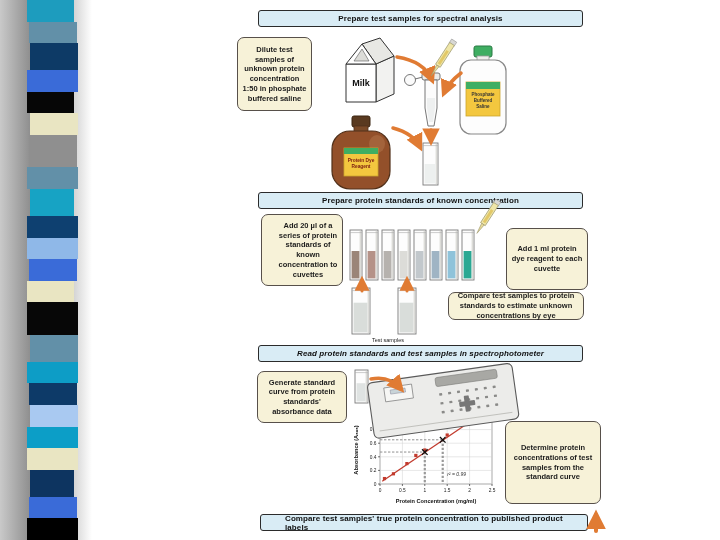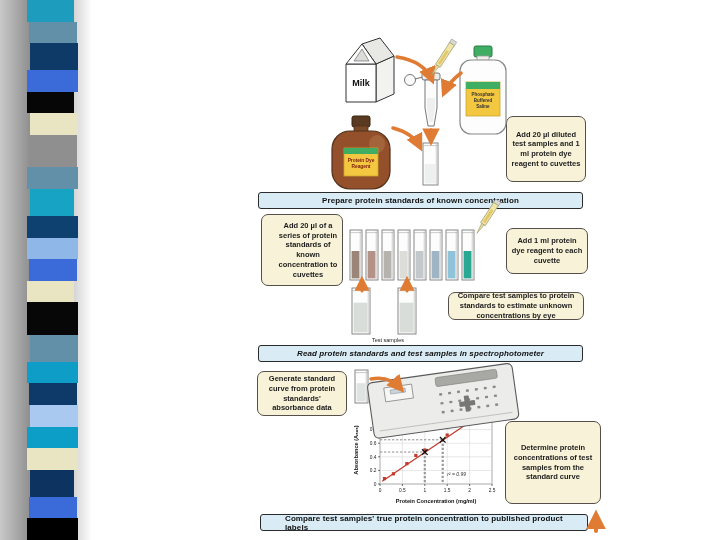--- a/index.html
+++ b/index.html
@@ -73,29 +73,30 @@
         <div class="block" style="background: rgb(13, 58, 104);"></div>
         <div class="block" style="background: rgb(169, 201, 241);"></div>
         <div class="block" style="background: rgb(12, 158, 199);"></div>
         <div class="block" style="background: rgb(233, 229, 194);"></div>
         <div class="block" style="background: rgb(13, 52, 96);"></div>
         <div class="block" style="background: rgb(58, 107, 216);"></div>
         <div class="block" style="background: rgb(0, 0, 0);"></div>
       </div>
   </div>
 
+  <div class="step-header" style="left:258px;top:10px;width:325px;">Prepare test samples for spectral analysis</div>
   <div class="step-header" style="left:258px;top:192px;width:325px;">Prepare protein standards of known concentration</div>
   <div class="step-header" style="left:258px;top:345px;width:325px;font-style:italic;">Read protein standards and test samples in spectrophotometer</div>
   <div class="step-header" style="left:260px;top:514px;width:328px;padding-left:24px;">Compare test samples' true protein concentration to published product labels</div>
 
-  <div class="note" style="left:506px;top:116px;width:80px;height:66px;">Add 20 µl diluted test samples and 1 ml protein dye reagent to cuvettes</div>
+  <div class="note" style="left:237px;top:37px;width:75px;height:74px;">Dilute test samples of unknown protein concentration 1:50 in phosphate buffered saline</div>
   <div class="note" style="left:261px;top:214px;width:82px;height:72px;padding-left:16px;">Add 20 µl of a series of protein standards of known concentration to cuvettes</div>
-  <div class="note" style="left:506px;top:228px;width:82px;height:46px;">Add 1 ml protein dye reagent to each cuvette</div>
+  <div class="note" style="left:506px;top:228px;width:82px;height:62px;">Add 1 ml protein dye reagent to each cuvette</div>
   <div class="note" style="left:448px;top:292px;width:136px;height:28px;">Compare test samples to protein standards to estimate unknown concentrations by eye</div>
-  <div class="note" style="left:257px;top:371px;width:90px;height:45px;">Generate standard curve from protein standards' absorbance data</div>
+  <div class="note" style="left:257px;top:371px;width:90px;height:52px;">Generate standard curve from protein standards' absorbance data</div>
   <div class="note" style="left:505px;top:421px;width:96px;height:83px;">Determine protein concentrations of test samples from the standard curve</div>
 
   <svg class="abs" style="left:338px;top:34px;" width="62" height="72" viewBox="0 0 62 72">
     <polygon points="38,30 56,22 56,60 38,68" fill="#f2f2f0" stroke="#333" stroke-width="1"></polygon>
     <polygon points="8,30 38,30 38,68 8,68" fill="#ffffff" stroke="#333" stroke-width="1"></polygon>
     <polygon points="38,30 24,10 42,4 56,22" fill="#e8e8e4" stroke="#333" stroke-width="1"></polygon>
     <polygon points="8,30 24,10 38,30" fill="#ffffff" stroke="#333" stroke-width="1"></polygon>
     <polygon points="16,27 24,15 31,27" fill="#dcdcd8" stroke="#555" stroke-width="0.6"></polygon>
     <text x="23" y="52" font-size="9" font-weight="bold" fill="#111" text-anchor="middle">Milk</text>
   </svg>

